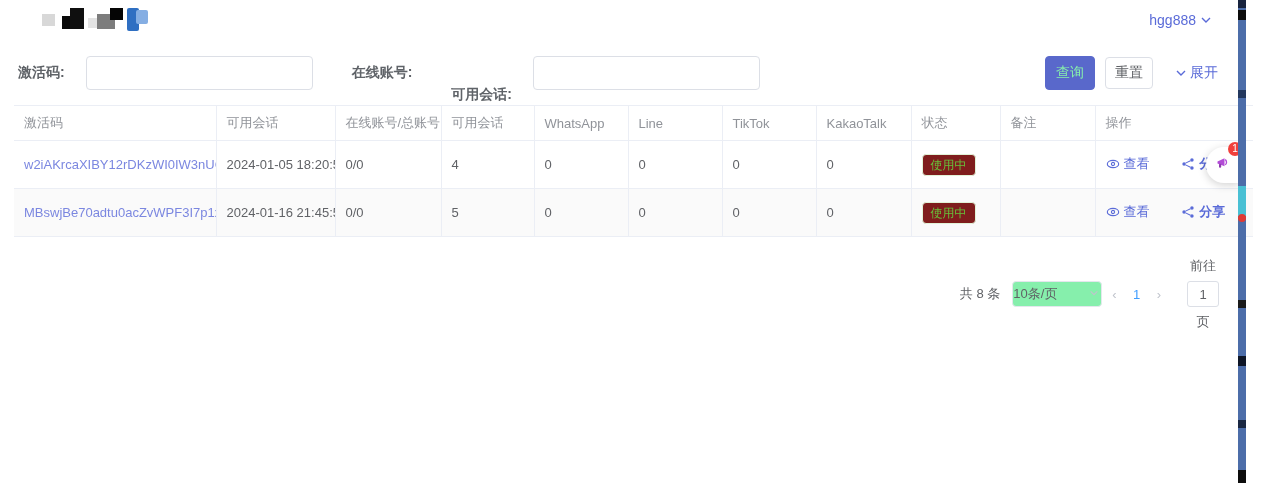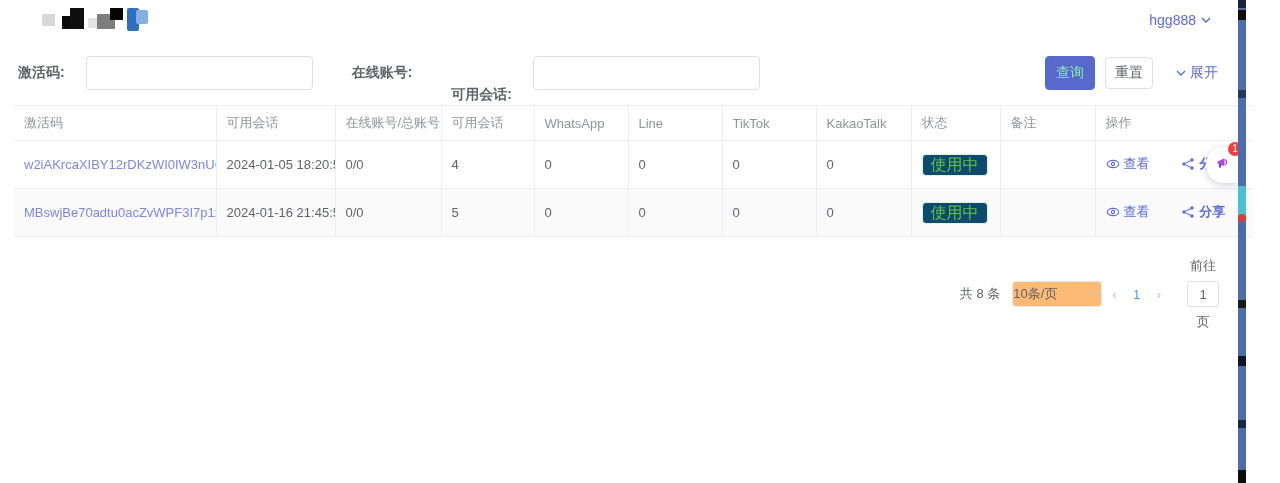--- a/index.html
+++ b/index.html
@@ -56,32 +56,32 @@
   }
   thead th:last-child, tbody td:last-child { border-right:none; }
   tbody td {
     height:48px; padding:0 10px; color:#606266;
     border-bottom:1px solid #ebeef5; border-right:1px solid #ebeef5;
     white-space:nowrap; overflow:hidden;
   }
   tbody tr.striped td { background:#fafafa; }
   .code-link { color:#7b87e0; cursor:pointer; text-decoration:none; }
   .tag-success {
-    display:inline-block; background:#0c4a6e; border:1px solid #e1f3d8; color:#67c23a;
-    font-size:16px; line-height:20px; padding:0 8px; border-radius:4px;
+    display:inline-block; background:#7f1d1d; border:1px solid #e1f3d8; color:#67c23a;
+    font-size:12px; line-height:20px; padding:0 8px; border-radius:4px;
   }
   .op-link { color:#5a6bd8; cursor:pointer; display:inline-flex; align-items:center; gap:4px; font-size:13px; }
   .op-link + .op-link { margin-left:28px;font-weight:bold; }
   .op-icon { width:14px; height:14px; display:inline-block; }
   .op-icon svg { display:block; }
 
   
   .pagination { display:flex; align-items:center; justify-content:flex-end; margin:20px 27px 0 0; font-size:13px; color:#606266; }
   .pg-total { margin-right:12px; }
-  .pg-size { width:90px; height:26px; border:1px solid #e4e7ed; border-radius:4px; display:flex; align-items:center; justify-content:space-between; gap:8px; color:#606266; background:#fdba74; cursor:pointer; }
+  .pg-size { width:90px; height:26px; border:1px solid #e4e7ed; border-radius:4px; display:flex; align-items:center; justify-content:space-between; gap:8px; color:#606266; background:#86efac; cursor:pointer; }
   .pg-arrow { color:#c0c4cc; padding:0 10px; font-size:13px; cursor:pointer; }
   .pg-page { color:#409eff; padding:0 6px; min-width:20px; text-align:center; cursor:pointer; }
   .pg-goto { display:flex; align-items:center; gap:6px; margin-left:16px;flex-direction:column; }
   .pg-goto input { width:32px; height:26px; border:1px solid #dcdfe6; border-radius:3px; text-align:center; font-size:13px; color:#606266; outline:none; }
 
   
   .float-widget {
     position:absolute; right:6px; top:147px; width:34px; height:36px;
     background:#fff; border-radius:18px 0 0 18px; box-shadow:0 2px 8px rgba(0,0,0,.18);
     display:flex; align-items:center; justify-content:center; cursor:pointer; z-index:5;

